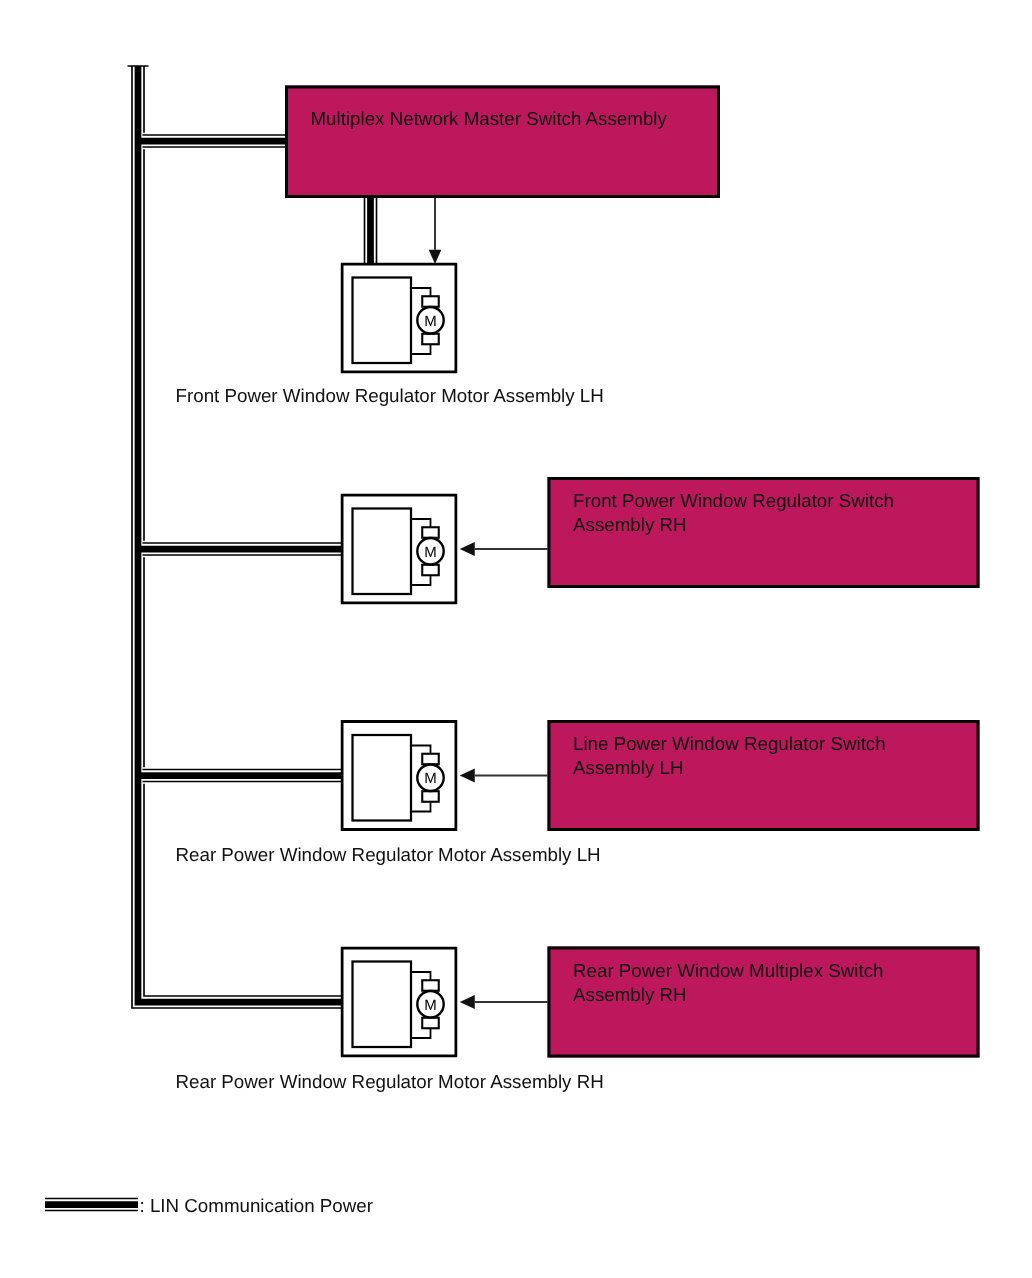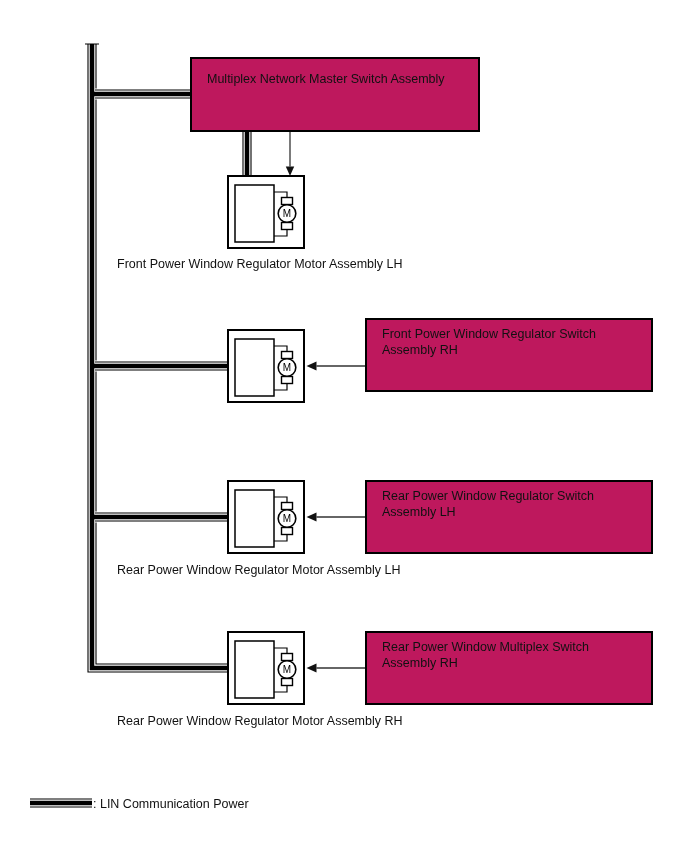--- a/index.html
+++ b/index.html
@@ -150,21 +150,21 @@
       <rect x="54.5" y="47.5" width="11" height="7" fill="#fff" stroke="#000" stroke-width="1.4"></rect>
       <circle cx="60" cy="38.5" r="8.8" fill="#fff" stroke="#000" stroke-width="1.6"></circle>
       <text x="60" y="42.2" text-anchor="middle">M</text>
     </svg>
   </div>
 
   <div class="box switch-box switch-2">
     <span class="lbl">Front Power Window Regulator Switch Assembly RH</span>
   </div>
   <div class="box switch-box switch-3">
-    <span class="lbl">Rear Power Window Regulator Switch Assembly LH</span>
+    <span class="lbl">Line Power Window Regulator Switch Assembly LH</span>
   </div>
   <div class="box switch-box switch-4">
     <span class="lbl">Rear Power Window Multiplex Switch Assembly RH</span>
   </div>
 
   <div class="node-label label-1">Front Power Window Regulator Motor Assembly LH</div>
   <div class="node-label label-4">Rear Power Window Regulator Motor Assembly RH</div>
   <div class="node-label label-3">Rear Power Window Regulator Motor Assembly LH</div>
 
   <div class="legend-text">: LIN Communication Power</div>

